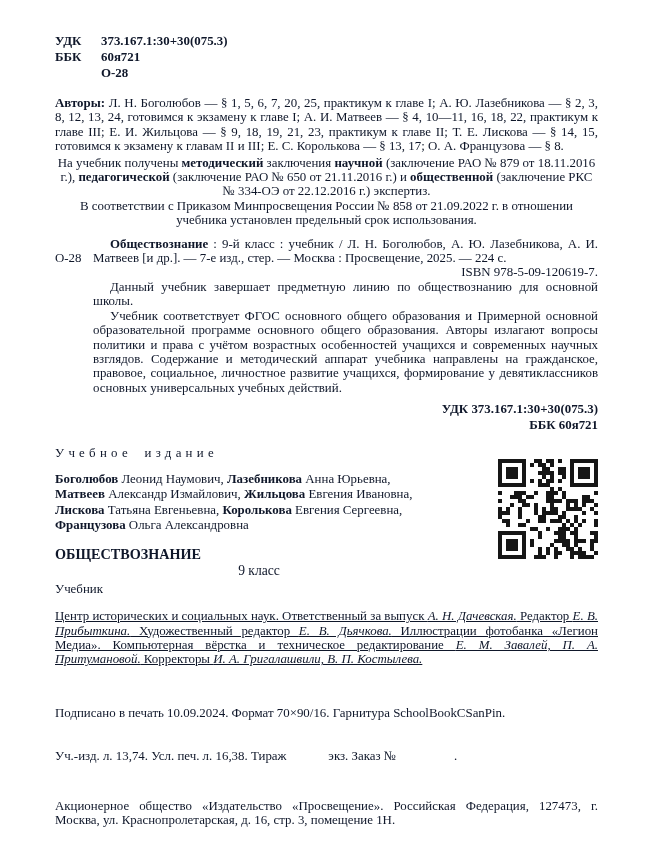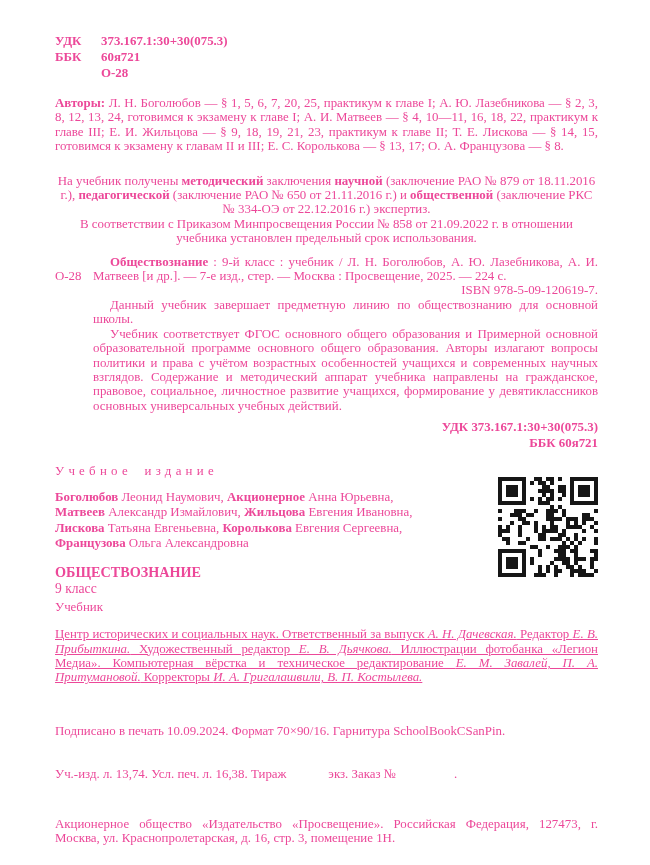--- a/index.html
+++ b/index.html
@@ -2,48 +2,48 @@
 <html><head>
 <meta charset="utf-8">
 <style>
   html,body{margin:0;padding:0;background:#ffffff;}
   .page{
     width:646px;height:865px;box-sizing:border-box;
     padding:33px 48px 26px 55px;
     display:flex;flex-direction:column;
     position:relative;
     font-family:"Liberation Serif","DejaVu Serif",serif;
-    font-size:12.9px;line-height:14.4px;color:#ec4899;
+    font-size:12.9px;line-height:14.4px;color:#0f172a;
     background:#ffffff;overflow:hidden;
   }
   p{margin:0;text-align:right;}
   .just{text-align:justify;}
   .center{text-align:center;}
   b{font-weight:bold;}
   i{font-style:italic;}
 
   .catalog{line-height:16px;font-weight:bold;margin-bottom:15px;}
   .cat-label{display:inline-block;width:46px;}
 
-  .authors{margin-bottom:20px;}
+  .authors{margin-bottom:2px;}
   .joint{margin-bottom:9px;}
   .expertise{margin-bottom:0;}
   .usage{margin-bottom:9px;width:92%;margin-left:auto;margin-right:auto;}
 
   .bib{position:relative;margin-left:38px;margin-bottom:2px;}
   .bib-code{position:absolute;left:-38px;top:14px;}
   .indent{text-indent:17px;}
 
   .udk-right{text-align:right;font-weight:bold;line-height:15.5px;margin:5px 0 13px;}
 
   .edition{position:relative;padding-right:135px;}
   .kind{letter-spacing:0.33em;word-spacing:0.4em;margin-bottom:11px;}
   .name-line{line-height:15.6px;}
   .ed-title{font-weight:bold;font-size:14.2px;margin-top:13px;}
-  .ed-grade{font-size:13.6px;margin-top:3px;}
+  .ed-grade{font-size:13.6px;margin-top:3px;text-align:center;}
   .ed-type{margin-top:3px;margin-bottom:13px;}
   .qr{position:absolute;top:13px;right:0;width:100px;height:100px;}
 
   .staff{margin-bottom:10px;text-decoration:underline;}
   .printinfo{white-space:pre-wrap;margin-bottom:7px;}
   .publisher{margin-bottom:7px;}
 </style>
 </head>
 <body>
 
@@ -72,21 +72,21 @@
 
   <div class="udk-right">
     <div>УДК 373.167.1:30+30(075.3)</div>
     <div>ББК 60я721</div>
   </div>
 
   <div class="edition">
     <div class="kind">Учебное издание</div>
 
     <div class="names">
-      <div class="name-line"><b>Боголюбов</b><span> Леонид Наумович, </span><b>Акционерное</b><span> Анна Юрьевна,</span></div>
+      <div class="name-line"><b>Боголюбов</b><span> Леонид Наумович, </span><b>Лазебникова</b><span> Анна Юрьевна,</span></div>
       <div class="name-line"><b>Матвеев</b><span> Александр Измайлович, </span><b>Жильцова</b><span> Евгения Ивановна,</span></div>
       <div class="name-line"><b>Лискова</b><span> Татьяна Евгеньевна, </span><b>Королькова</b><span> Евгения Сергеевна,</span></div>
       <div class="name-line"><b>Французова</b><span> Ольга Александровна</span></div>
     </div>
 
     <div class="ed-title">ОБЩЕСТВОЗНАНИЕ</div>
     <div class="ed-grade">9 класс</div>
     <div class="ed-type">Учебник</div>
 
     <svg class="qr" id="qr-svg" viewBox="0 0 100 100" fill="#161616" shape-rendering="crispEdges">

